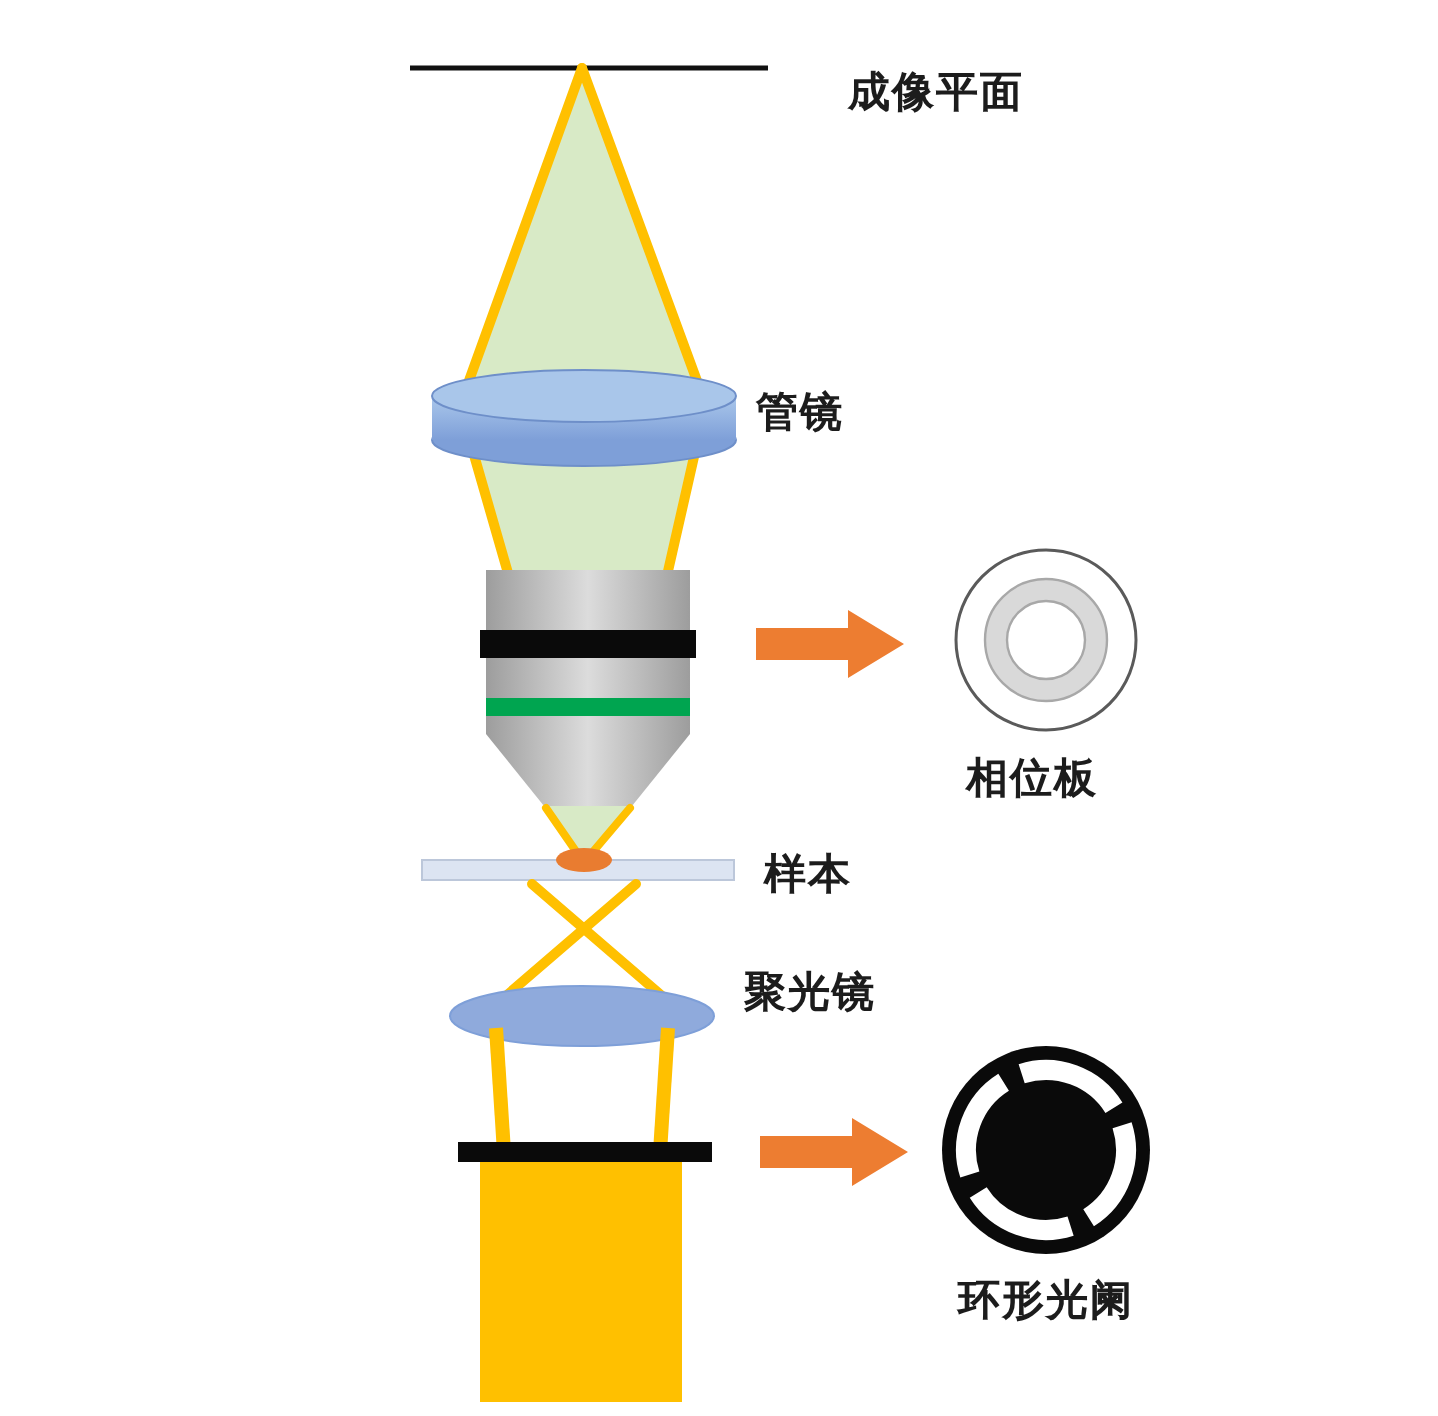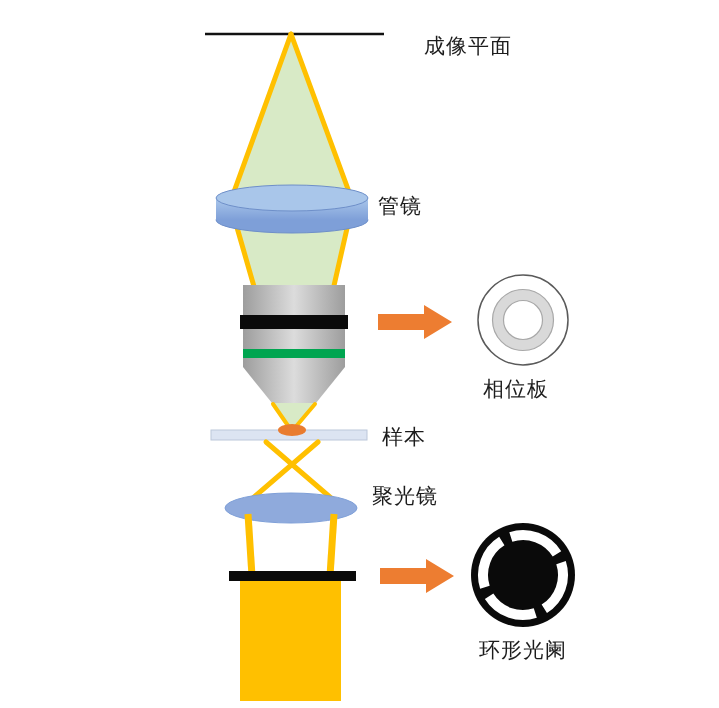--- a/index.html
+++ b/index.html
@@ -2,20 +2,21 @@
 <html><head>
 <meta charset="utf-8">
 <style>
   html,body{margin:0;padding:0;background:#ffffff;}
   .stage{
     position:relative;
     width:705px;height:708px;
     background:#ffffff;
     overflow:hidden;
     font-family:"Liberation Sans","DejaVu Sans",sans-serif;
+    font-weight:bold;
   }
   svg{display:block;}
   svg text{
     font-family:"Liberation Sans","DejaVu Sans",sans-serif;
     font-size:21px;
     fill:#1c1c1c;
     letter-spacing:1px;
   }
 </style>
 </head>

